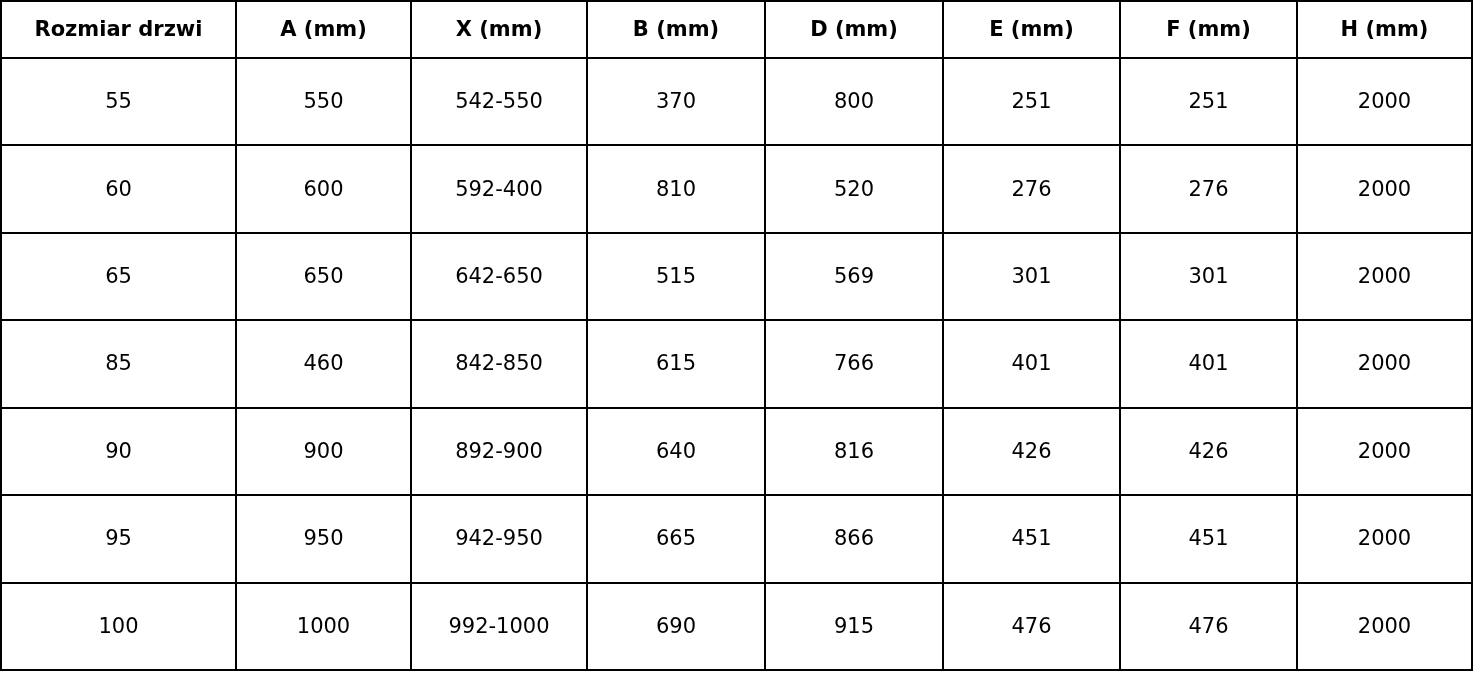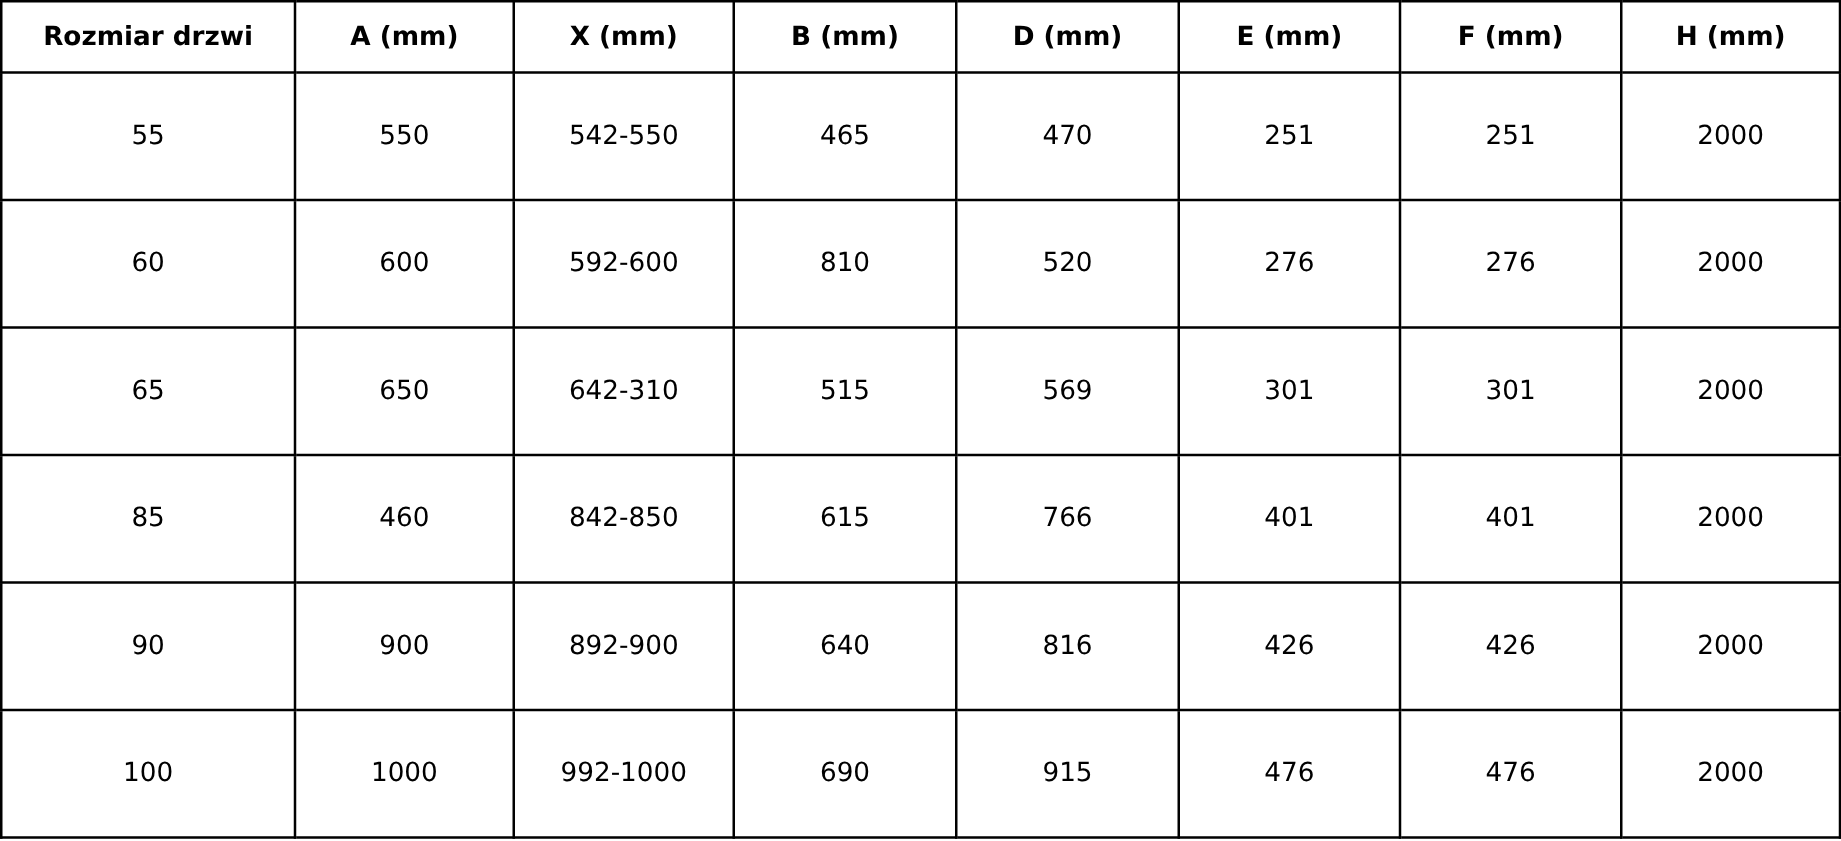--- a/index.html
+++ b/index.html
@@ -79,40 +79,40 @@
         <th>E (mm)</th>
         <th>F (mm)</th>
         <th>H (mm)</th>
       </tr>
     </thead>
     <tbody>
       <tr>
         <td>55</td>
         <td>550</td>
         <td>542-550</td>
-        <td>465</td>
-        <td>470</td>
+        <td>370</td>
+        <td>800</td>
         <td>251</td>
         <td>251</td>
         <td>2000</td>
       </tr>
       <tr>
         <td>60</td>
         <td>600</td>
-        <td>592-600</td>
+        <td>592-400</td>
         <td>810</td>
         <td>520</td>
         <td>276</td>
         <td>276</td>
         <td>2000</td>
       </tr>
       <tr>
         <td>65</td>
         <td>650</td>
-        <td>642-310</td>
+        <td>642-650</td>
         <td>515</td>
         <td>569</td>
         <td>301</td>
         <td>301</td>
         <td>2000</td>
       </tr>
       <tr>
         <td>85</td>
         <td>460</td>
         <td>842-850</td>
@@ -126,20 +126,30 @@
         <td>90</td>
         <td>900</td>
         <td>892-900</td>
         <td>640</td>
         <td>816</td>
         <td>426</td>
         <td>426</td>
         <td>2000</td>
       </tr>
       <tr>
+        <td>95</td>
+        <td>950</td>
+        <td>942-950</td>
+        <td>665</td>
+        <td>866</td>
+        <td>451</td>
+        <td>451</td>
+        <td>2000</td>
+      </tr>
+      <tr>
         <td>100</td>
         <td>1000</td>
         <td>992-1000</td>
         <td>690</td>
         <td>915</td>
         <td>476</td>
         <td>476</td>
         <td>2000</td>
       </tr>
     </tbody>

